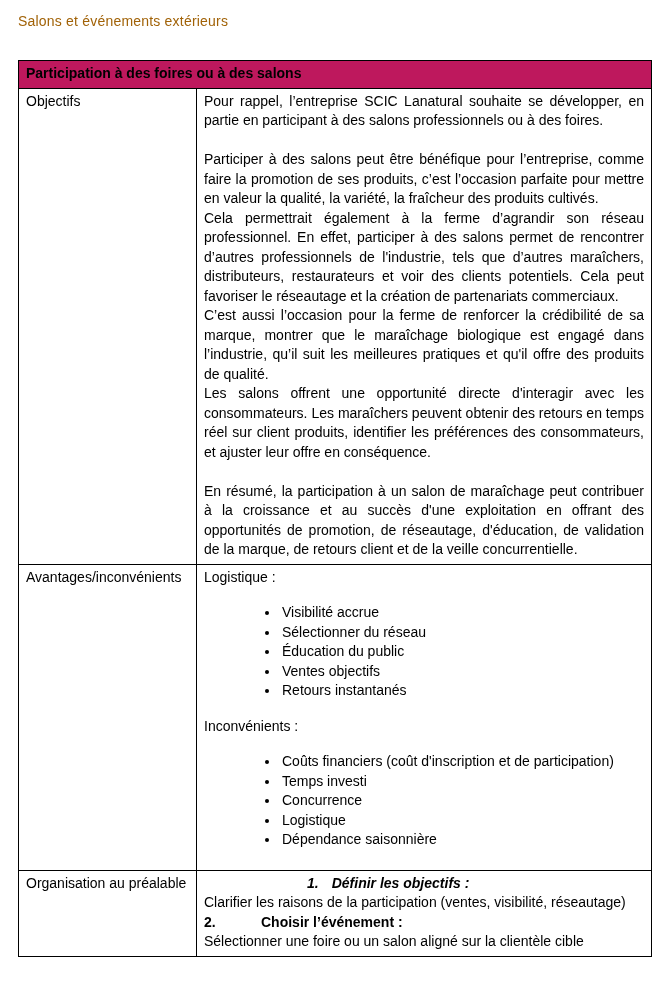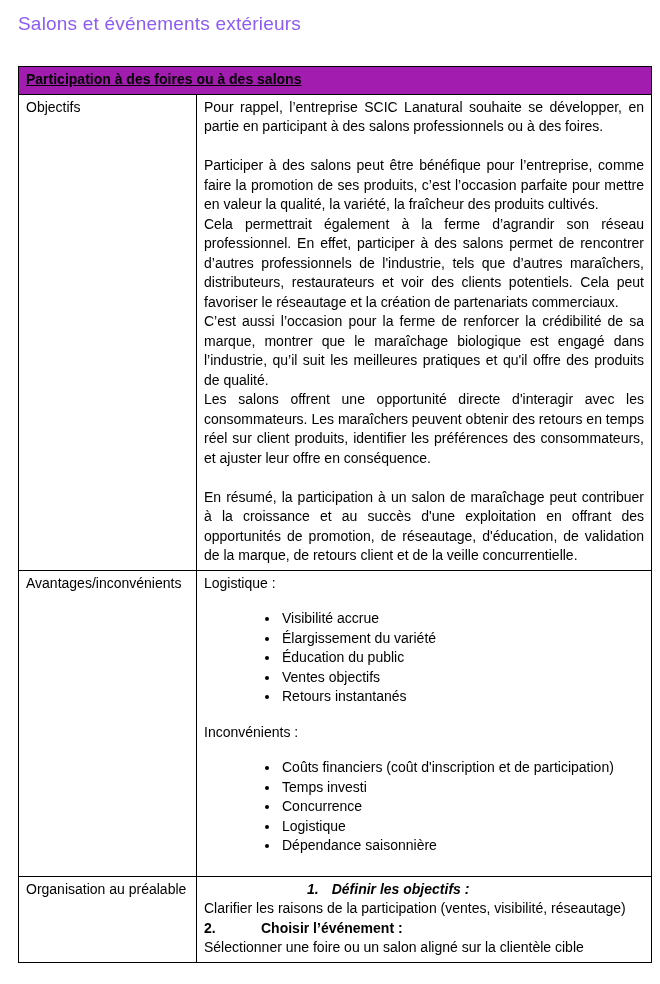--- a/index.html
+++ b/index.html
@@ -7,22 +7,22 @@
   body {
     width: 660px;
     height: 984px;
     font-family: "Liberation Sans", sans-serif;
     color: #000000;
     overflow: hidden;
   }
   .page { padding: 10px 8px 0 18px; }
 
   .doc-title {
-    color: #8b5cf6;
-    font-size: 19px;
+    color: #a16207;
+    font-size: 14px;
     font-weight: 400;
     letter-spacing: 0.2px;
     margin-top: 3px;
   }
 
   .intro {
     margin-top: 24px;
     font-size: 14px;
     line-height: 19.5px;
     text-align: justify;
@@ -36,24 +36,23 @@
     table-layout: fixed;
   }
   table.doc-table td {
     border: 1px solid #000000;
     vertical-align: top;
     font-size: 14px;
     line-height: 19.5px;
     padding: 3px 7px 4px 7px;
   }
   td.header-cell {
-    background: #a21caf;
+    background: #be185d;
     font-weight: bold;
     padding: 9px 7px;
-    text-decoration: underline;
   }
   col.label-col { width: 178px; }
 
   .content p.just { text-align: justify; }
   .gap-after { margin-bottom: 19.5px; }
 
   ul.bullets {
     list-style: disc;
     margin: 16px;
     padding-left: 60px;
@@ -95,21 +94,21 @@
         <p class="just">En résumé, la participation à un salon de maraîchage peut contribuer à la croissance et au succès d'une exploitation en offrant des opportunités de promotion, de réseautage, d'éducation, de validation de la marque, de retours client et de la veille concurrentielle.</p>
       </td>
     </tr>
 
     <tr>
       <td>Avantages/inconvénients</td>
       <td class="content">
         <div>Logistique :</div>
         <ul class="bullets">
           <li>Visibilité accrue</li>
-          <li>Élargissement du variété</li>
+          <li>Sélectionner du réseau</li>
           <li>Éducation du public</li>
           <li>Ventes objectifs</li>
           <li>Retours instantanés</li>
         </ul>
         <div>Inconvénients :</div>
         <ul class="bullets">
           <li>Coûts financiers (coût d'inscription et de participation)</li>
           <li>Temps investi</li>
           <li>Concurrence</li>
           <li>Logistique</li>

